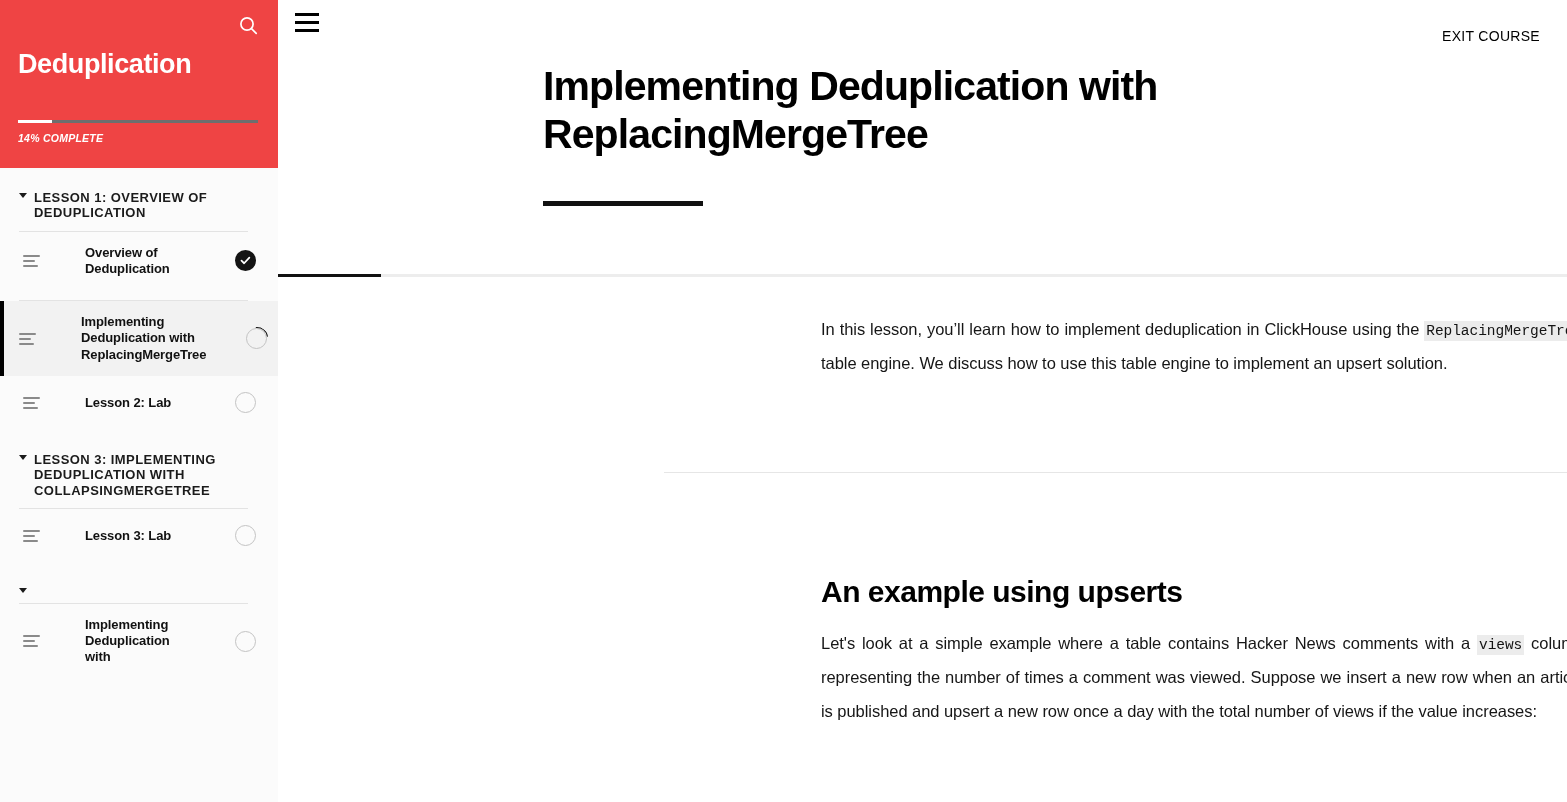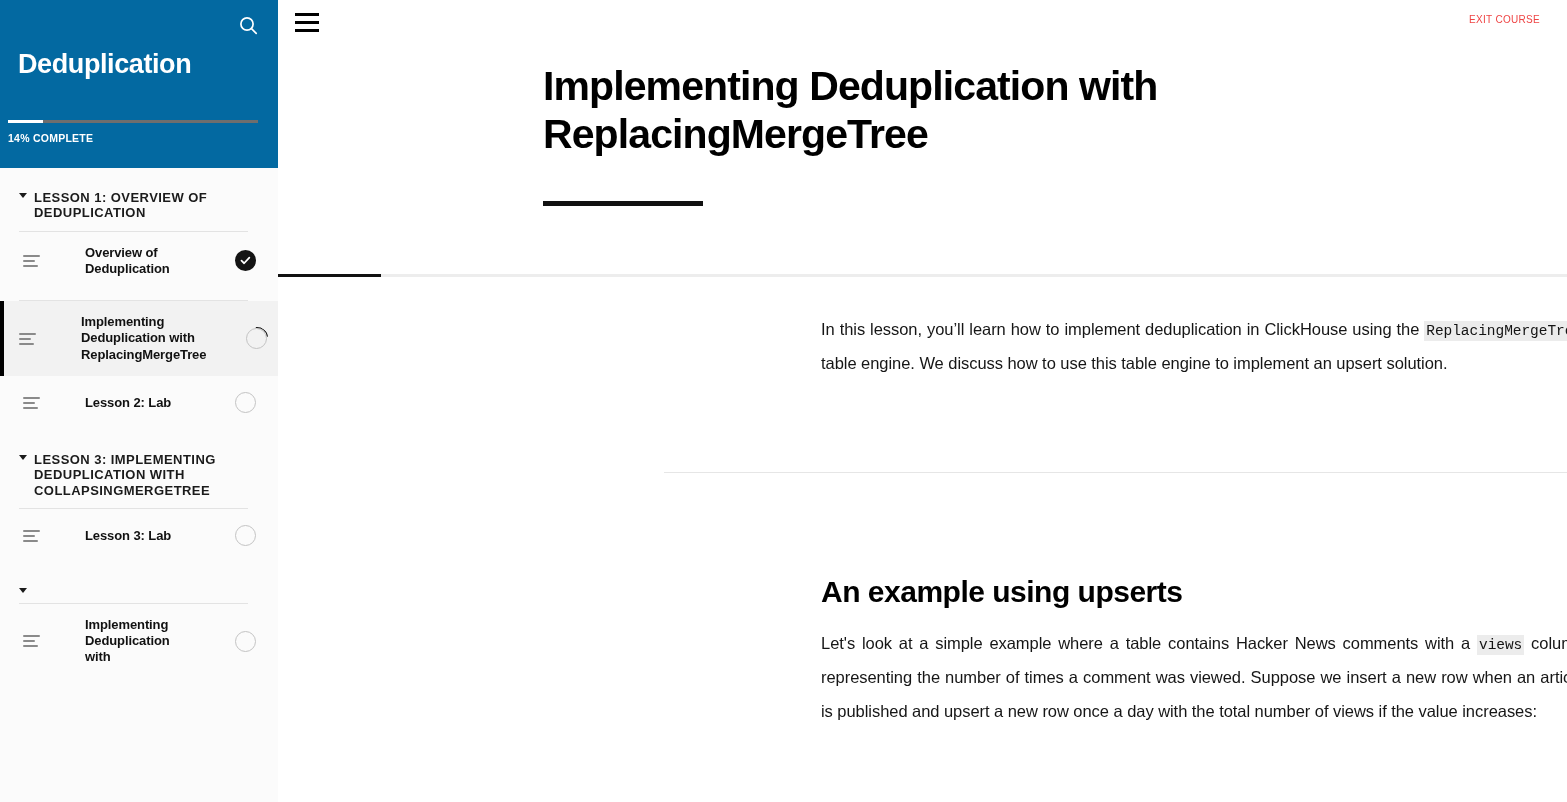--- a/index.html
+++ b/index.html
@@ -15,41 +15,41 @@
   
   .sidebar {
     width: 278px; height: 802px;
     background: #fbfbfb;
     position: relative;
     flex: 0 0 278px;
     overflow: hidden;
     box-shadow: 1px 0 0 rgba(0,0,0,0.06);
   }
   .sidebar-header {
-    background: #0369a1;
+    background: #ef4444;
     height: 168px;
     position: relative;
     padding: 0 20px;
   }
   .search-btn {
     position: absolute; top: 12px; right: 17px;
     width: 26px; height: 26px;
     display: flex; align-items: center; justify-content: center;
     cursor: pointer; background: none; border: none;
   }
   .course-title {
     position: absolute;
     left: 18px; top: 50px;
     color: #ffffff;
     font-size: 27px;
     font-weight: 700;
     letter-spacing: -0.4px;
     line-height: 1.1;
   }
-  .progress-wrap { position: absolute; left: 8px; right: 20px; bottom: 24px; }
+  .progress-wrap { position: absolute; left: 18px; right: 20px; bottom: 24px; font-style: italic; }
   .progress-track {
     height: 3px; width: 100%;
     background: #6e6e6e;
     position: relative;
   }
   .progress-fill {
     position: absolute; left: 0; top: 0; height: 3px;
     background: #ffffff;
   }
   .progress-label {
@@ -178,23 +178,23 @@
   .hamburger {
     position: absolute;
     left: 17px; top: 13px;
     width: 24px;
     display: flex; flex-direction: column; gap: 5px;
     cursor: pointer;
   }
   .hamburger i { display: block; height: 3px; width: 24px; background: #000000; }
   .exit-course {
     position: absolute;
-    right: 27px; top: 14px;
-    font-size: 10px;
-    color: #ef4444;
+    right: 27px; top: 28px;
+    font-size: 14px;
+    color: #000000;
     letter-spacing: 0.3px;
     cursor: pointer;
     background: none; border: none;
     font-family: "Liberation Sans", sans-serif;
   }
 
   .doc-header { padding: 14px 0 0 265px; }
   .doc-title {
     font-size: 41px;
     font-weight: 700;

